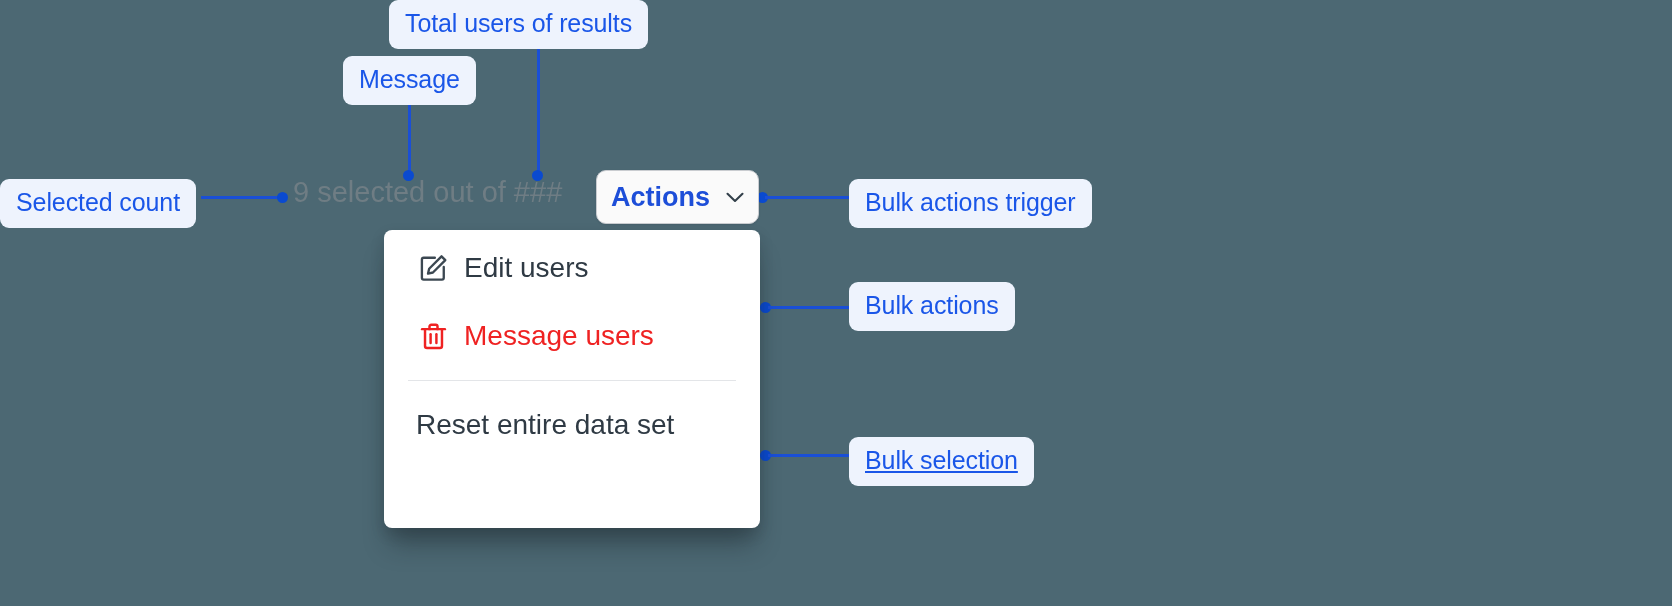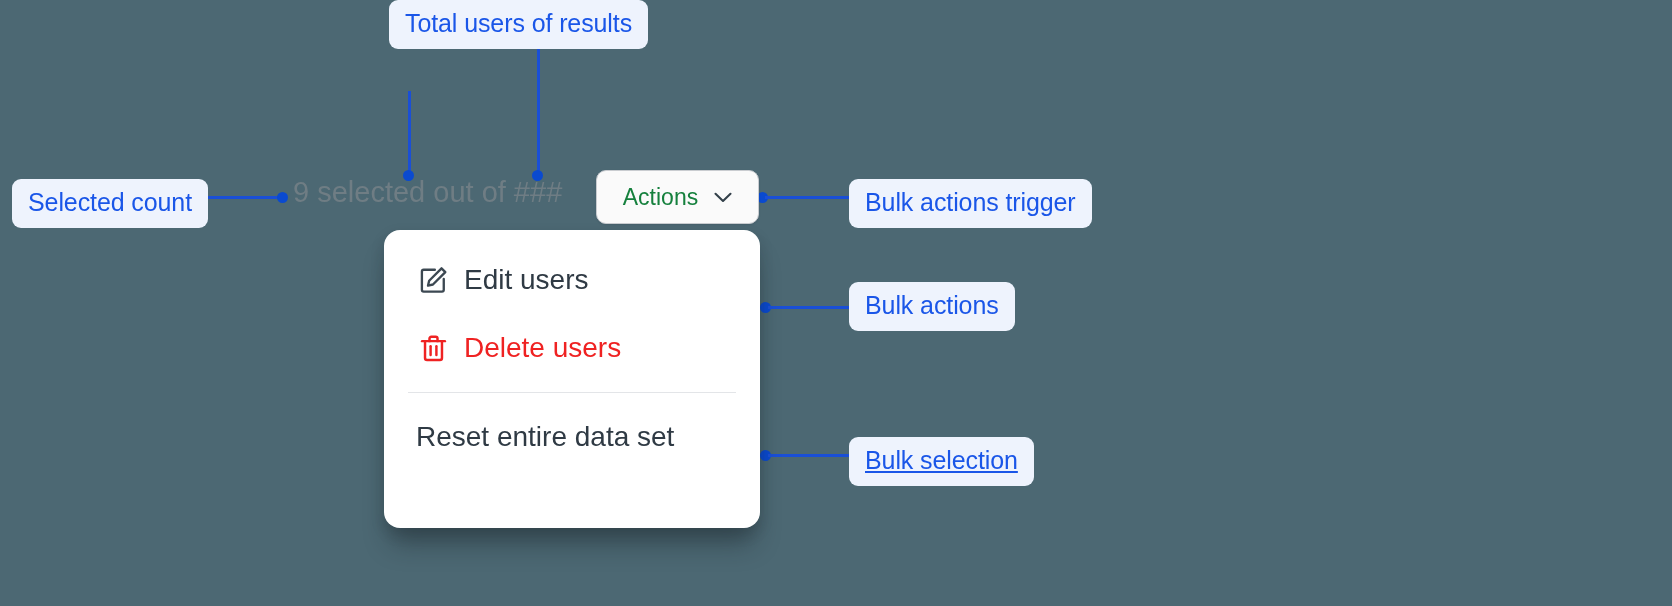--- a/index.html
+++ b/index.html
@@ -75,42 +75,43 @@
     border-radius: 10px;
     box-sizing: border-box;
     display: flex;
     align-items: center;
     justify-content: center;
     gap: 16px;
     box-shadow: 0 1px 2px rgba(16,24,40,0.10);
     cursor: pointer;
   }
   .actions-button .label {
-    font-size: 23px;
-    color: #15803d;
-    line-height: 1;
+    font-size: 27px;
+    color: #1d4ed8;
+    line-height: 1;
+    font-weight: bold;
   }
   .chev {
     display: block;
     width: 18px;
     height: 11px;
   }
 
   .menu {
     position: absolute;
     left: 384px;
     top: 230px;
     width: 376px;
     height: 298px;
     background: #ffffff;
-    border-radius: 16px;
+    border-radius: 8px;
     box-shadow: 0 22px 26px -6px rgba(20,28,34,0.38),
                 0 6px 14px rgba(20,28,34,0.18);
     box-sizing: border-box;
-    padding-top: 16px;
+    padding-top: 4px;
     overflow: visible;
   }
   .menu-item {
     display: flex;
     align-items: center;
     height: 68px;
     padding-left: 32px;
     box-sizing: border-box;
     cursor: pointer;
   }
@@ -188,36 +189,37 @@
     <div class="menu-item danger">
       <span class="mi-icon">
         <svg viewBox="0 0 26 26" width="29" height="29" fill="none" aria-hidden="true">
           <path d="M2.8 6.4 H23.2" stroke="#ef2222" stroke-width="2.2" stroke-linecap="round"></path>
           <path d="M9.4 6.4 V4.1 C9.4 3.2 10.1 2.5 11 2.5 H15 C15.9 2.5 16.6 3.2 16.6 4.1 V6.4" stroke="#ef2222" stroke-width="2.2" stroke-linecap="round" stroke-linejoin="round"></path>
           <path d="M5.4 6.4 V21.6 C5.4 22.6 6.2 23.4 7.2 23.4 H18.8 C19.8 23.4 20.6 22.6 20.6 21.6 V6.4" stroke="#ef2222" stroke-width="2.2" stroke-linecap="round" stroke-linejoin="round"></path>
           <path d="M10.4 11 V18.8" stroke="#ef2222" stroke-width="2.2" stroke-linecap="round"></path>
           <path d="M15.6 11 V18.8" stroke="#ef2222" stroke-width="2.2" stroke-linecap="round"></path>
         </svg>
       </span>
-      <span class="mi-label">Delete users</span>
+      <span class="mi-label">Message users</span>
     </div>
 
     <div class="menu-sep"></div>
 
     <div class="menu-item plain">
       <span class="mi-label">Reset entire data set</span>
     </div>
 
 
   </div>
 
   <div class="callout" style="left:389px; top:0px;">Total users of results</div>
 
-
-  <div class="callout" style="left:12px; top:179px;">Selected count</div>
+  <div class="callout" style="left:343px; top:56px;">Message</div>
+
+  <div class="callout" style="left:0px; top:179px;">Selected count</div>
 
   <div class="callout" style="left:849px; top:179px;">Bulk actions trigger</div>
 
   <div class="callout" style="left:849px; top:282px;">Bulk actions</div>
 
   <div class="callout" style="left:849px; top:437px;text-decoration:underline;">Bulk selection</div>
 
 </div>
 
 </body></html>

